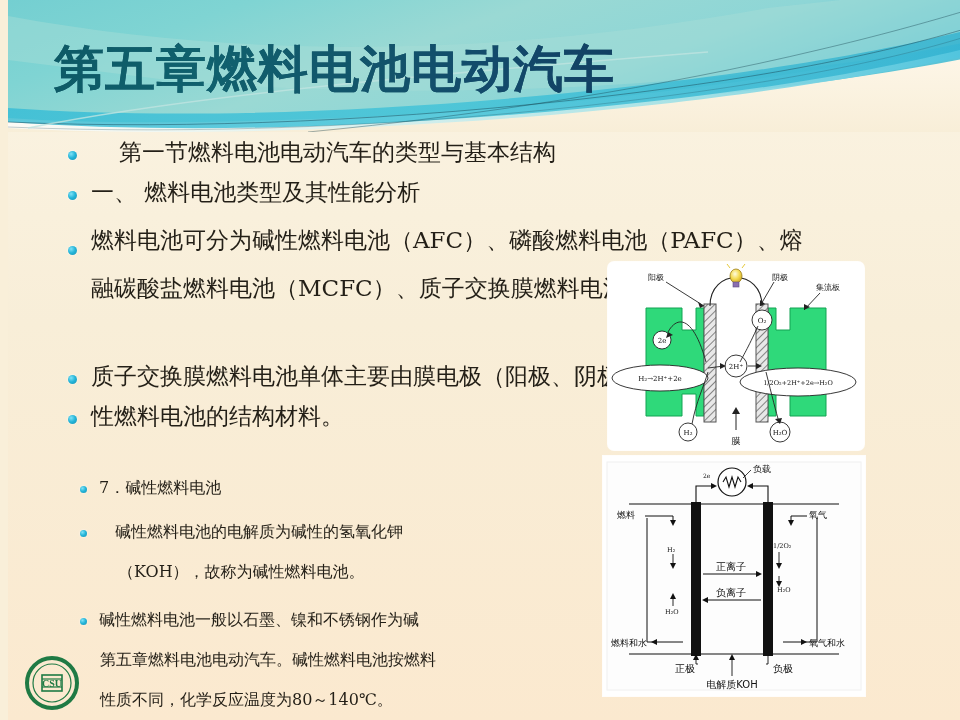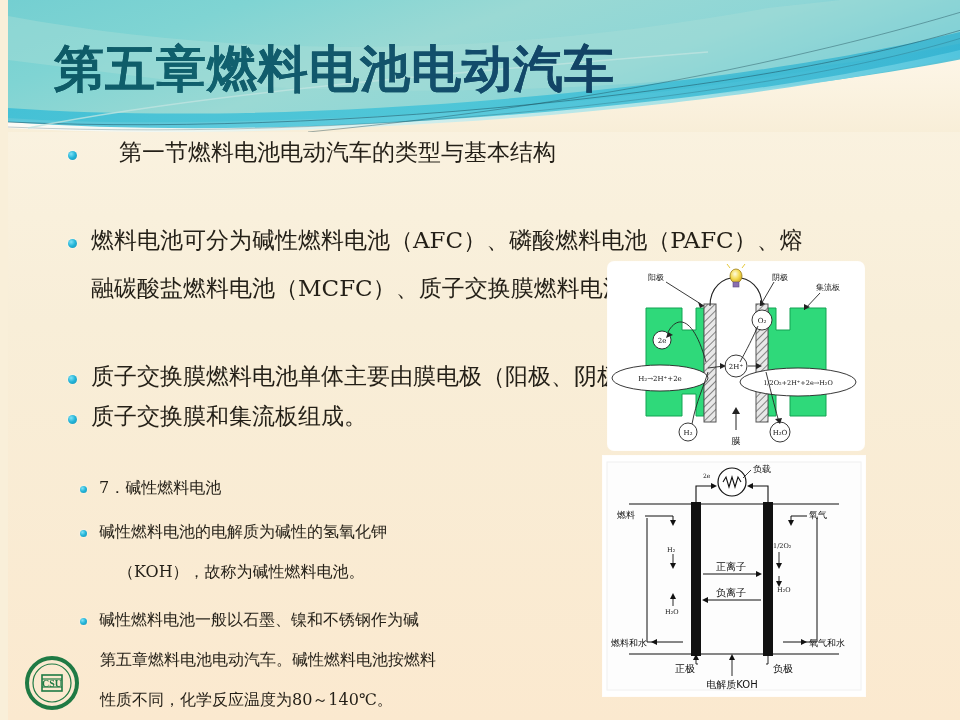--- a/index.html
+++ b/index.html
@@ -145,46 +145,50 @@
   <div class="title-fallback">第五章燃料电池电动汽车</div>
   <div class="title">第五章燃料电池电动汽车</div>
 
   <div class="body-area">
 
     <div class="line lvl1" style="left:60px;top:12px;gap:28px;">
       <span class="bullet"></span>
       <span class="txt">第一节燃料电池电动汽车的类型与基本结构</span>
     </div>
 
-
-    <div class="line lvl1" style="left:60px;top:100px;">
+    <div class="line lvl1" style="left:60px;top:52px;">
+      <span class="bullet"></span>
+      <span class="txt">一、 燃料电池类型及其性能分析</span>
+    </div>
+
+    <div class="line lvl1" style="left:60px;top:100px;align-items:flex-end;">
       <span class="bullet"></span>
       <span class="txt">燃料电池可分为碱性燃料电池（AFC）、磷酸燃料电池（PAFC）、熔</span>
     </div>
     <div class="line lvl1" style="left:83px;top:148px;">
       <span class="txt">融碳酸盐燃料电池（MCFC）、质子交换膜燃料电池等几大类。</span>
     </div>
 
 
     <div class="line lvl1" style="left:60px;top:236px;">
       <span class="bullet"></span>
       <span class="txt">质子交换膜燃料电池单体主要由膜电极（阳极、阴极）、</span>
     </div>
 
     <div class="line lvl1" style="left:60px;top:276px;">
       <span class="bullet"></span>
-      <span class="txt">    质子交换膜和集流板组成。</span>
+      <span class="txt">    性燃料电池的结构材料。</span>
     </div>
 
     <div class="line lvl2" style="left:72px;top:352px;">
       <span class="bullet small"></span>
       <span class="txt">7．碱性燃料电池</span>
     </div>
 
-    <div class="line lvl2" style="left:72px;top:396px;">
+    <div class="line lvl2" style="left:72px;top:396px;gap:16px;">
       <span class="bullet small"></span>
       <span class="txt">碱性燃料电池的电解质为碱性的氢氧化钾</span>
     </div>
     <div class="line lvl2" style="left:72px;top:484px;">
       <span class="bullet small"></span>
       <span class="txt">碱性燃料电池一般以石墨、镍和不锈钢作为碱</span>
     </div>
 
     <div class="line lvl2" style="left:110px;top:436px;">
       <span class="txt">（KOH），故称为碱性燃料电池。</span>

